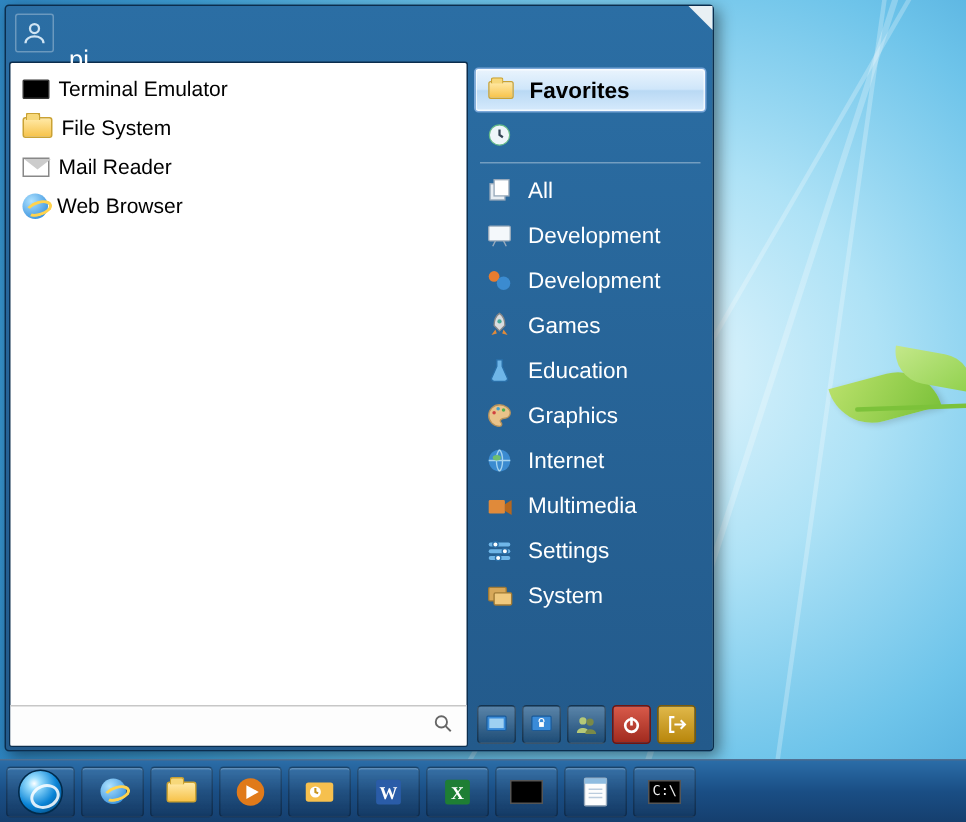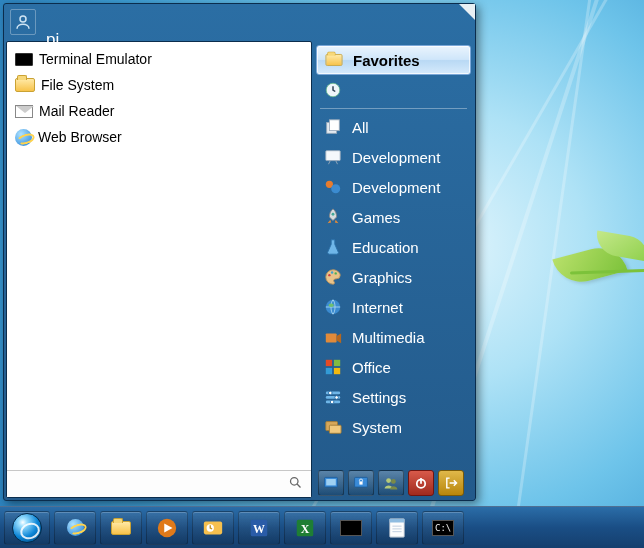--- a/index.html
+++ b/index.html
@@ -222,31 +222,20 @@
             <svg width="18" height="18" viewBox="0 0 20 20">
               <rect x="2" y="6" width="12" height="10" rx="1" fill="#e08a3a"></rect>
               <polygon points="14,9 19,6 19,17 14,14" fill="#b5671f"></polygon>
             </svg>
           </span>
         <span>Multimedia</span>
       </div>
       <div class="cat">
         <span class="ico">
             <svg width="18" height="18" viewBox="0 0 20 20">
-              <rect x="2" y="2" width="7" height="7" fill="#e34a25"></rect>
-              <rect x="11" y="2" width="7" height="7" fill="#81bb41"></rect>
-              <rect x="2" y="11" width="7" height="7" fill="#339bd6"></rect>
-              <rect x="11" y="11" width="7" height="7" fill="#f2b90f"></rect>
-            </svg>
-          </span>
-        <span>Office</span>
-      </div>
-      <div class="cat">
-        <span class="ico">
-            <svg width="18" height="18" viewBox="0 0 20 20">
               <rect x="2" y="4" width="16" height="3" rx="1.5" fill="#6fb6e8"></rect>
               <rect x="2" y="9" width="16" height="3" rx="1.5" fill="#6fb6e8"></rect>
               <rect x="2" y="14" width="16" height="3" rx="1.5" fill="#6fb6e8"></rect>
               <circle cx="7" cy="5.5" r="2" fill="#fff" stroke="#2a6fa8"></circle>
               <circle cx="14" cy="10.5" r="2" fill="#fff" stroke="#2a6fa8"></circle>
               <circle cx="9" cy="15.5" r="2" fill="#fff" stroke="#2a6fa8"></circle>
             </svg>
           </span>
         <span>Settings</span>
       </div>

